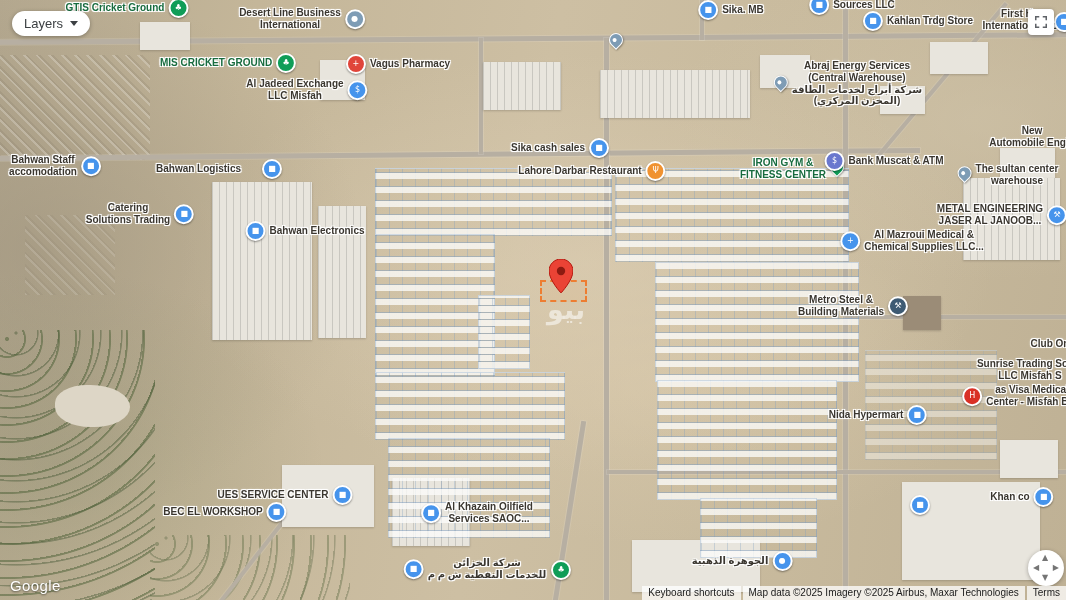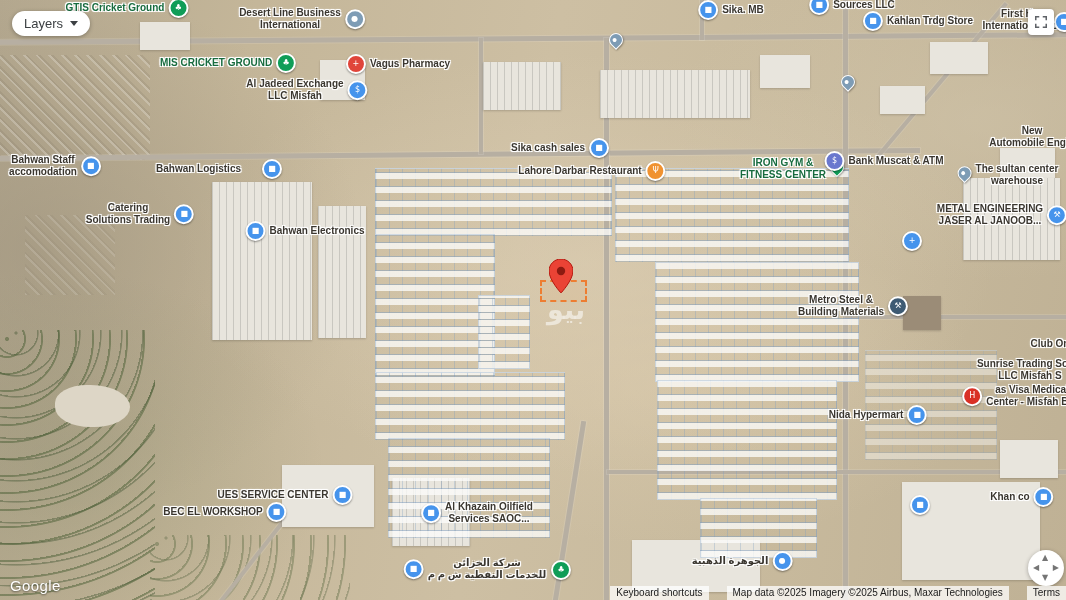--- a/index.html
+++ b/index.html
@@ -52,21 +52,21 @@
 
   
   #marker{position:absolute;left:549px;top:259px;z-index:40;cursor:pointer;}
   #plot{position:absolute;left:540px;top:280px;width:43px;height:18px;border:2px dashed #ed7d31;z-index:25;background:rgba(240,140,50,.07);}
   #watermark{position:absolute;left:566px;top:309px;transform:translate(-50%,-50%);z-index:26;
       font-size:27px;font-weight:700;color:rgba(255,255,255,.55);font-family:"DejaVu Sans",sans-serif;}
 
   
   #google-logo{position:absolute;left:10px;bottom:6px;z-index:50;color:#fff;font-size:15px;font-weight:400;letter-spacing:.4px;
       text-shadow:0 1px 2px rgba(0,0,0,.5);}
-  #attrib{position:absolute;right:0;bottom:0;z-index:50;display:flex;gap:18px;height:14px;align-items:stretch;}
+  #attrib{position:absolute;right:0;bottom:0;z-index:50;display:flex;gap:2px;height:14px;align-items:stretch;}
   #attrib .seg{background:rgba(255,255,255,.75);color:#1a1a1a;font-size:10px;line-height:14px;padding:0 6px;white-space:nowrap;}
 </style>
 </head>
 <body>
 
 <div id="stage">
 
   <div class="village" style="left:0;top:55px;width:150px;height:105px;"></div>
   <div class="village" style="left:25px;top:215px;width:90px;height:80px;opacity:.45;"></div>
   <div class="veg" style="left:0;top:330px;width:155px;height:270px;"></div>
@@ -196,20 +196,26 @@
           <div>International Sc</div>
         </div>
       </div>
       <div class="place dark" style="left: 1064px; top: 22px;">
         <span class="picon circle" style="background: rgb(70, 148, 236);">
           <span class="glyph">■</span>
         </span>
       </div>
       <div class="place dark" style="left: 848px; top: 84px;">
         <span class="picon pin" style="background: rgb(126, 156, 181);"></span>
+        <div class="ptxt">
+          <div>Abraj Energy Services</div>
+          <div>(Central Warehouse)</div>
+          <div>شركة أبراج لخدمات الطاقة</div>
+          <div>(المخزن المركزي)</div>
+        </div>
       </div>
       <div class="place dark" style="left: 1032px; top: 137px;">
         <div class="ptxt">
           <div>New</div>
           <div>Automobile Engin</div>
         </div>
       </div>
       <div class="place dark" style="left: 55px; top: 166px;">
         <div class="ptxt">
           <div>Bahwan Staff</div>
@@ -288,20 +294,24 @@
           <div>JASER AL JANOOB...</div>
         </div>
         <span class="picon circle" style="background: rgb(70, 148, 236);">
           <span class="glyph">⚒</span>
         </span>
       </div>
       <div class="place dark" style="left: 912px; top: 241px;">
         <span class="picon circle" style="background: rgb(70, 148, 236);">
           <span class="glyph">+</span>
         </span>
+        <div class="ptxt">
+          <div>Al Mazroui Medical &amp;</div>
+          <div>Chemical Supplies LLC...</div>
+        </div>
       </div>
       <div class="place dark" style="left: 853px; top: 306px;">
         <div class="ptxt">
           <div>Metro Steel &amp;</div>
           <div>Building Materials</div>
         </div>
         <span class="picon circle" style="background: rgb(61, 90, 115);">
           <span class="glyph">⚒</span>
         </span>
       </div>

